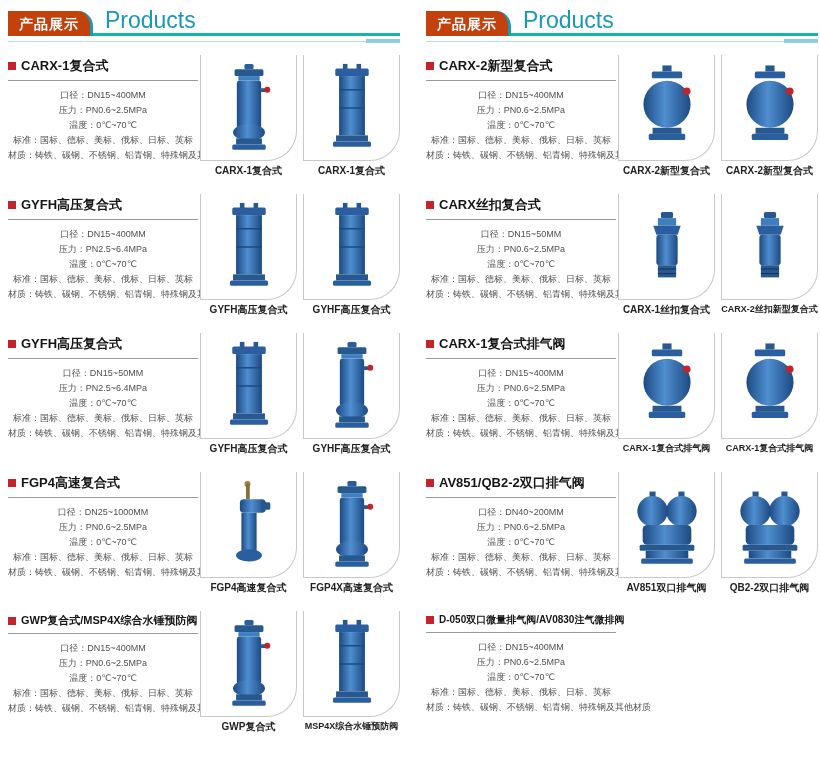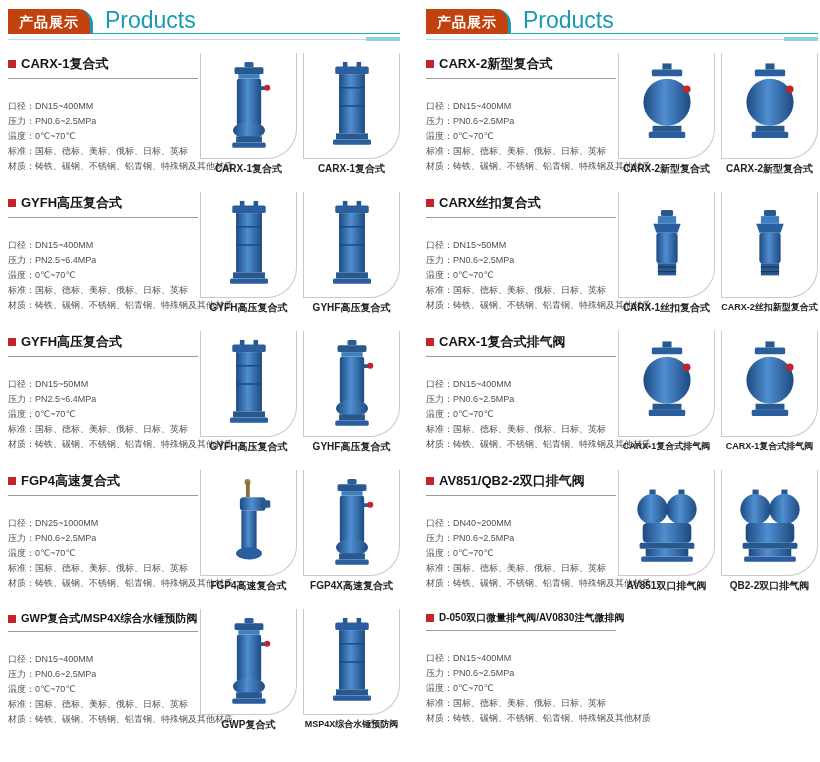--- a/index.html
+++ b/index.html
@@ -11,35 +11,35 @@
   .page { display:flex; gap:26px; padding:8px 6px 0 8px; }
   .col { width:392px; flex:none; }
 
   
   .header-top { display:flex; align-items:flex-end; }
   .red-tab {
     background:#c2410c; color:#fff; font-size:14px; font-weight:bold;
     padding:4px 11px 3px; letter-spacing:1px; line-height:18px;
     border-top-right-radius:15px; border-right:3px solid #1899b4; flex:none;
   }
-  .title-line { flex:1; border-bottom:1px solid #14b8a6; padding-left:12px; }
+  .title-line { flex:1; border-bottom:3px solid #14b8a6; padding-left:12px; }
   .products-title { color:#1899b4; font-size:23px; line-height:25px; font-weight:normal; }
   .subrule { margin-top:5px; height:1px; background:#b5dde9; position:relative; }
   .subrule-end { position:absolute; right:0; top:-2px; width:34px; height:4px; background:#8ccfe2; }
 
   
   .product { display:flex; align-items:flex-start; margin-top:13px; min-height:126px; }
   .info { width:190px; flex:none; padding-top:2px; }
   .ptitle {
     margin:0; font-size:13px; font-weight:bold; color:#151515;
     display:flex; align-items:center; gap:5px;
     padding-bottom:5px; border-bottom:1px solid #9a9a9a; white-space:nowrap;
   }
   .bullet { width:8px; height:8px; background:#c4232b; flex:none; }
-  .specs { margin-top:20px; }
+  .specs { margin-top:7px;text-align:center; }
   .specs p { margin:0; font-size:9px; color:#4f4f4f; line-height:15px; white-space:nowrap; }
 
   .photos { display:flex; gap:6px; margin-left:2px; }
   .photo-card { margin:0; width:97px; flex:none; cursor:pointer; }
   .photo-frame {
     height:106px;
     border-left:1px solid #c9c9c9; border-right:1px solid #c9c9c9; border-bottom:1px solid #c9c9c9;
     border-bottom-right-radius:30px;
     display:flex; align-items:flex-end; justify-content:center;
     background:#fff;

